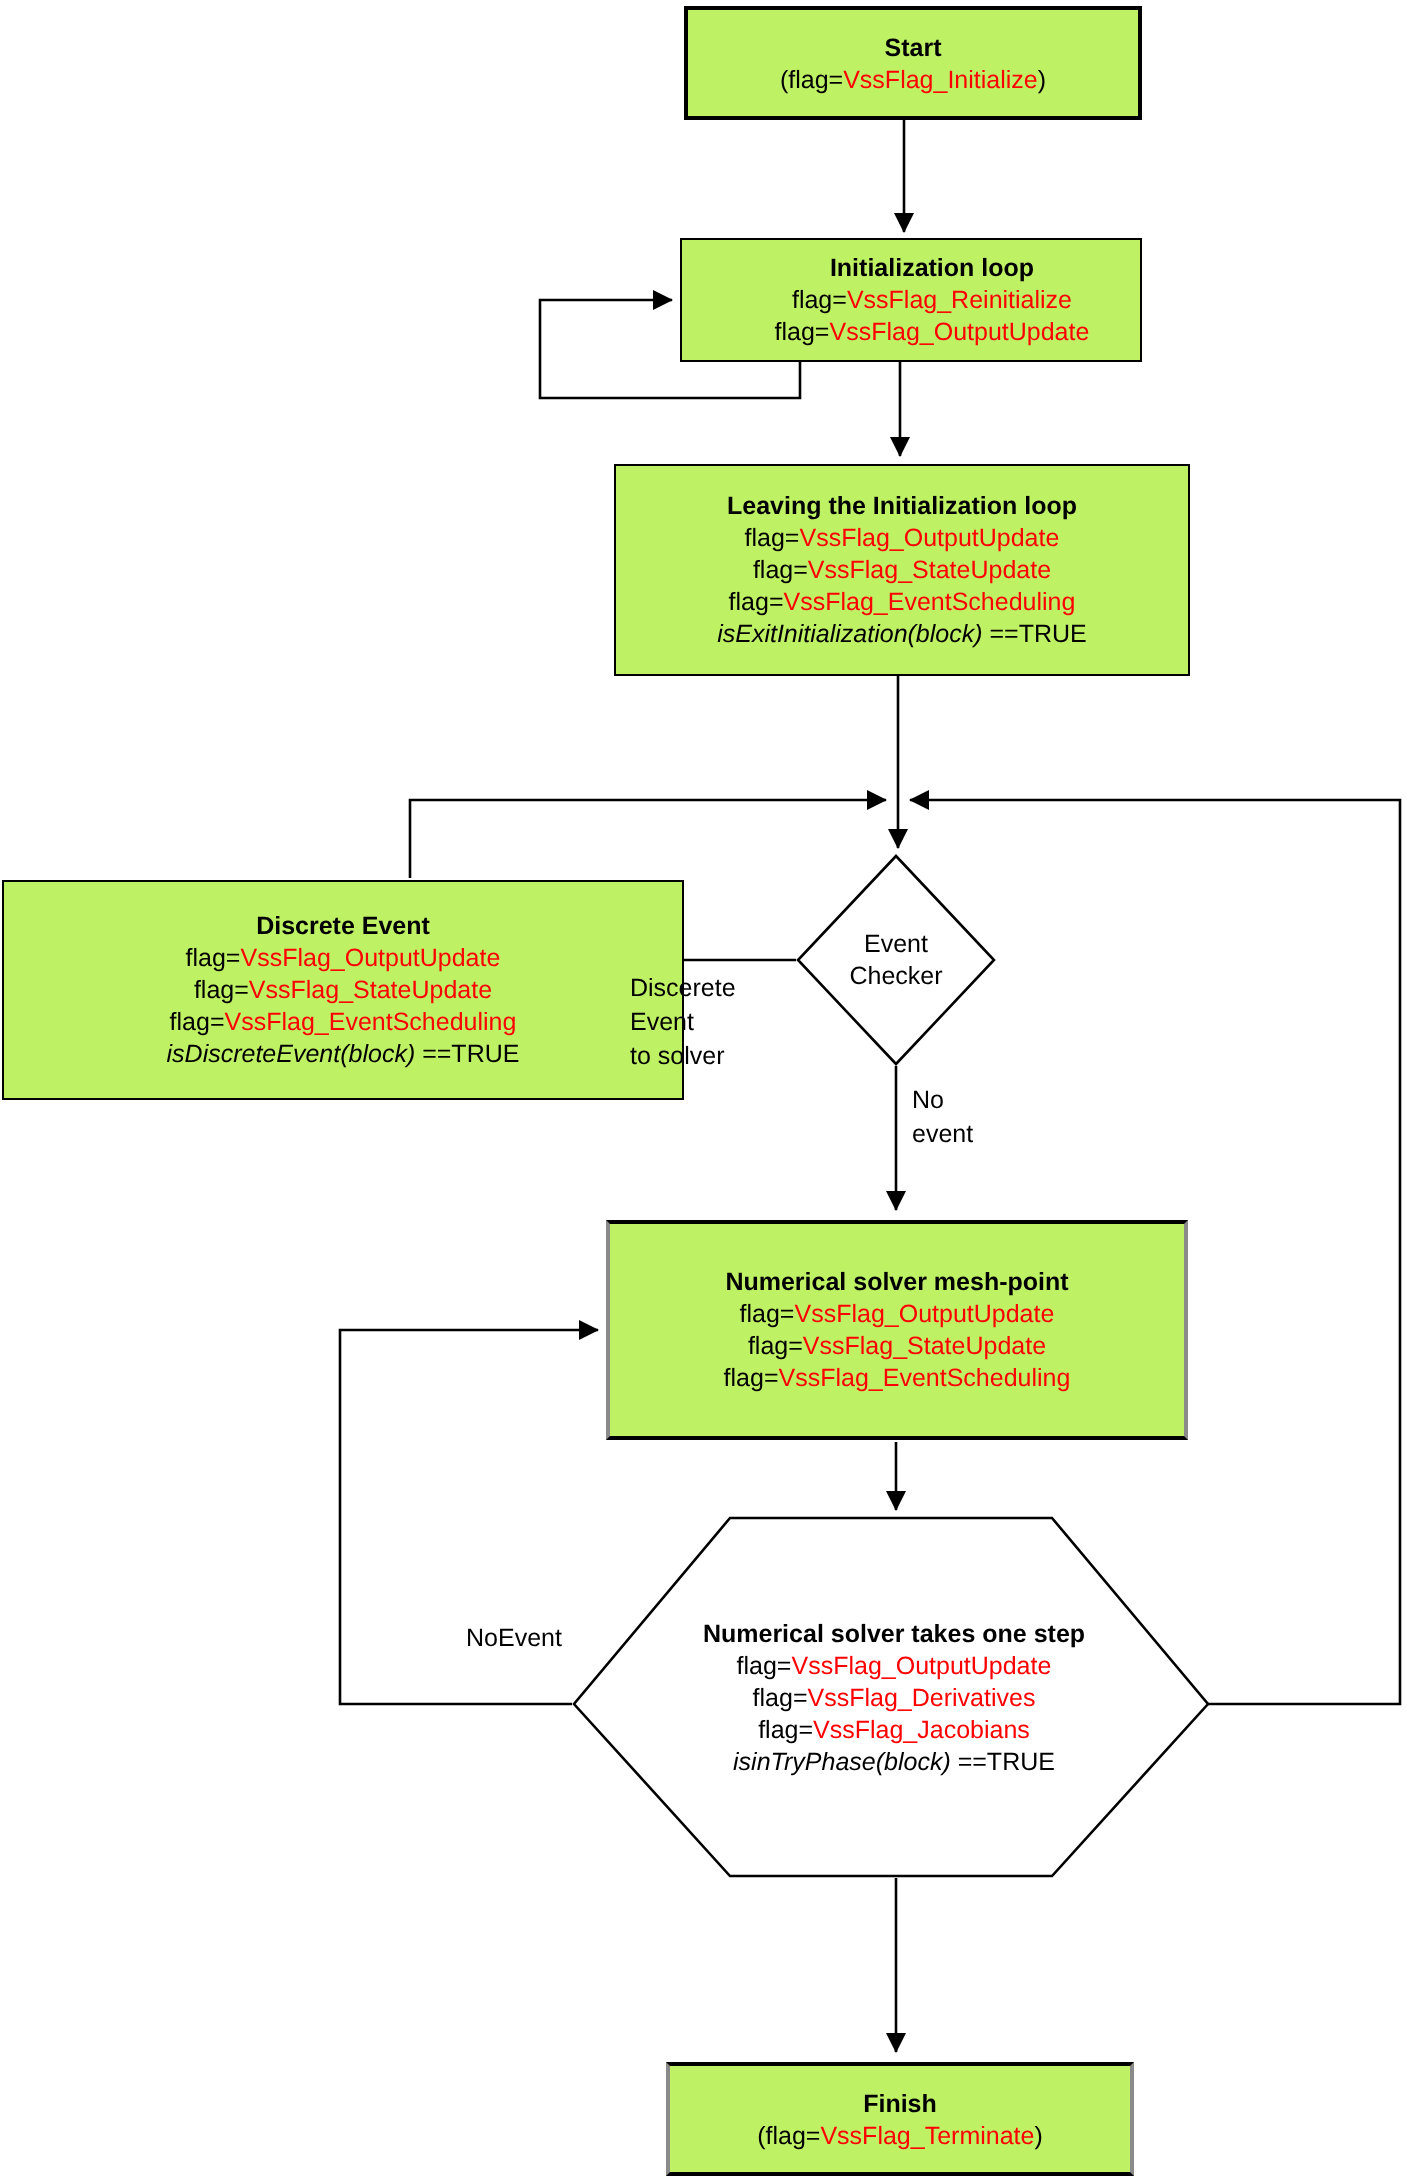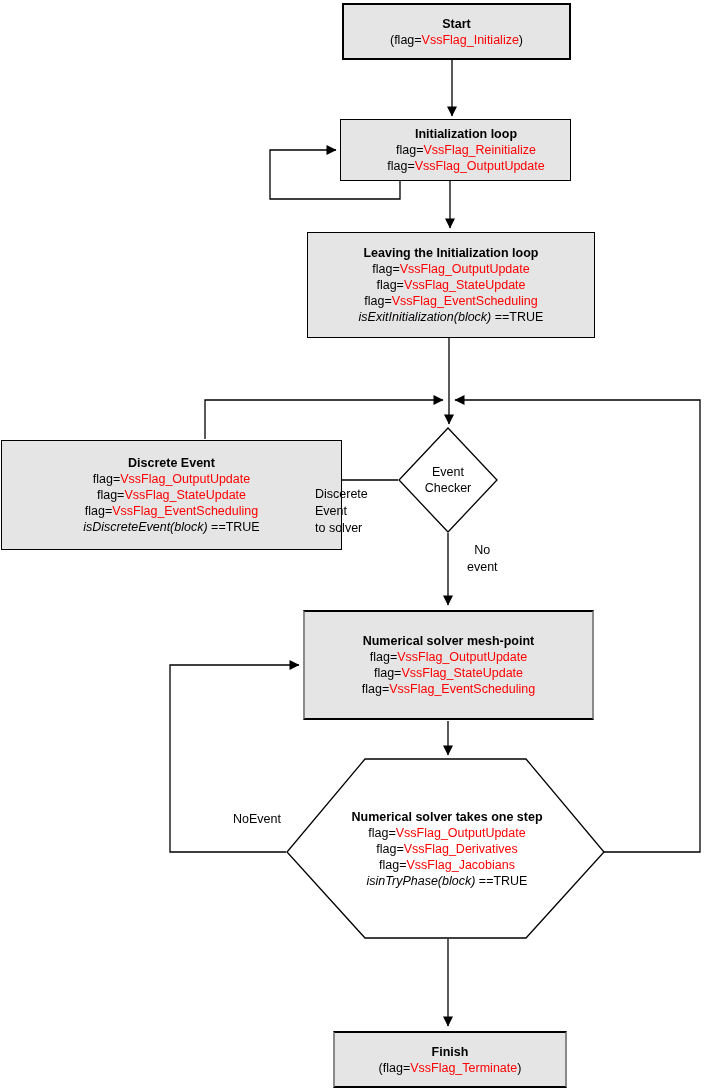--- a/index.html
+++ b/index.html
@@ -2,21 +2,21 @@
 <html><head>
 <meta charset="utf-8">
 <style>
   html,body{margin:0;padding:0;background:#fff;}
   #canvas{
     position:relative;width:709px;height:1091px;background:#ffffff;overflow:hidden;
     font-family:"Liberation Sans",sans-serif;font-size:12.5px;line-height:16px;color:#000;
   }
   #wires{position:absolute;left:0;top:0;width:709px;height:1091px;}
   .box{
-    position:absolute;background:#e5e5e5;box-sizing:border-box;
+    position:absolute;background:#bef264;box-sizing:border-box;
     display:flex;flex-direction:column;justify-content:center;
     text-align:center;
   }
   .b-black2{border:2px solid #000;}
   .b-black15{border:1.5px solid #000;}
   .b-gray-sides{border-top:2px solid #000;border-bottom:2px solid #000;
                 border-left:2px solid #8a8a8a;border-right:2px solid #8a8a8a;}
   .title{font-weight:bold;}
   .red{color:#ff0000;}
   .it{font-style:italic;margin-top:15px;}
@@ -102,21 +102,21 @@
     <div class="title">Finish</div>
     <div><span>(flag=</span><span class="red">VssFlag_Terminate</span><span>)</span></div>
   </div>
 
   <div class="edge-label" style="left:315px;top:486px;">
     <div>Discerete</div>
     <div>Event</div>
     <div>to solver</div>
   </div>
 
-  <div class="edge-label" style="left:467px;top:542px;text-align:center;">
+  <div class="edge-label" style="left:456px;top:542px;">
     <div>No</div>
     <div>event</div>
   </div>
 
   <div class="edge-label" style="left:233px;top:811px;">
     <div>NoEvent</div>
   </div>
 
 </div>
 

